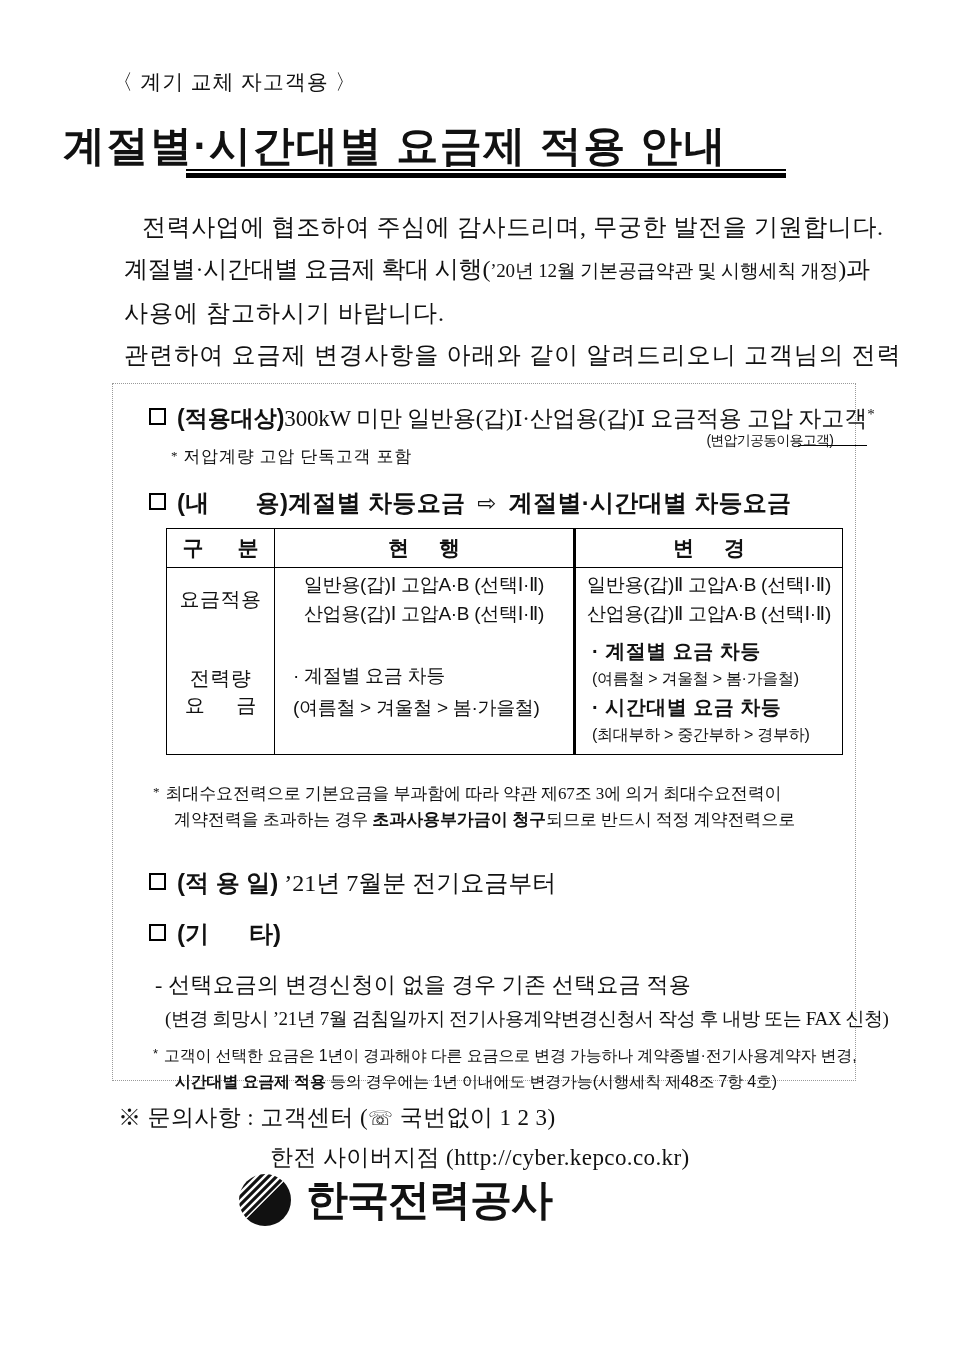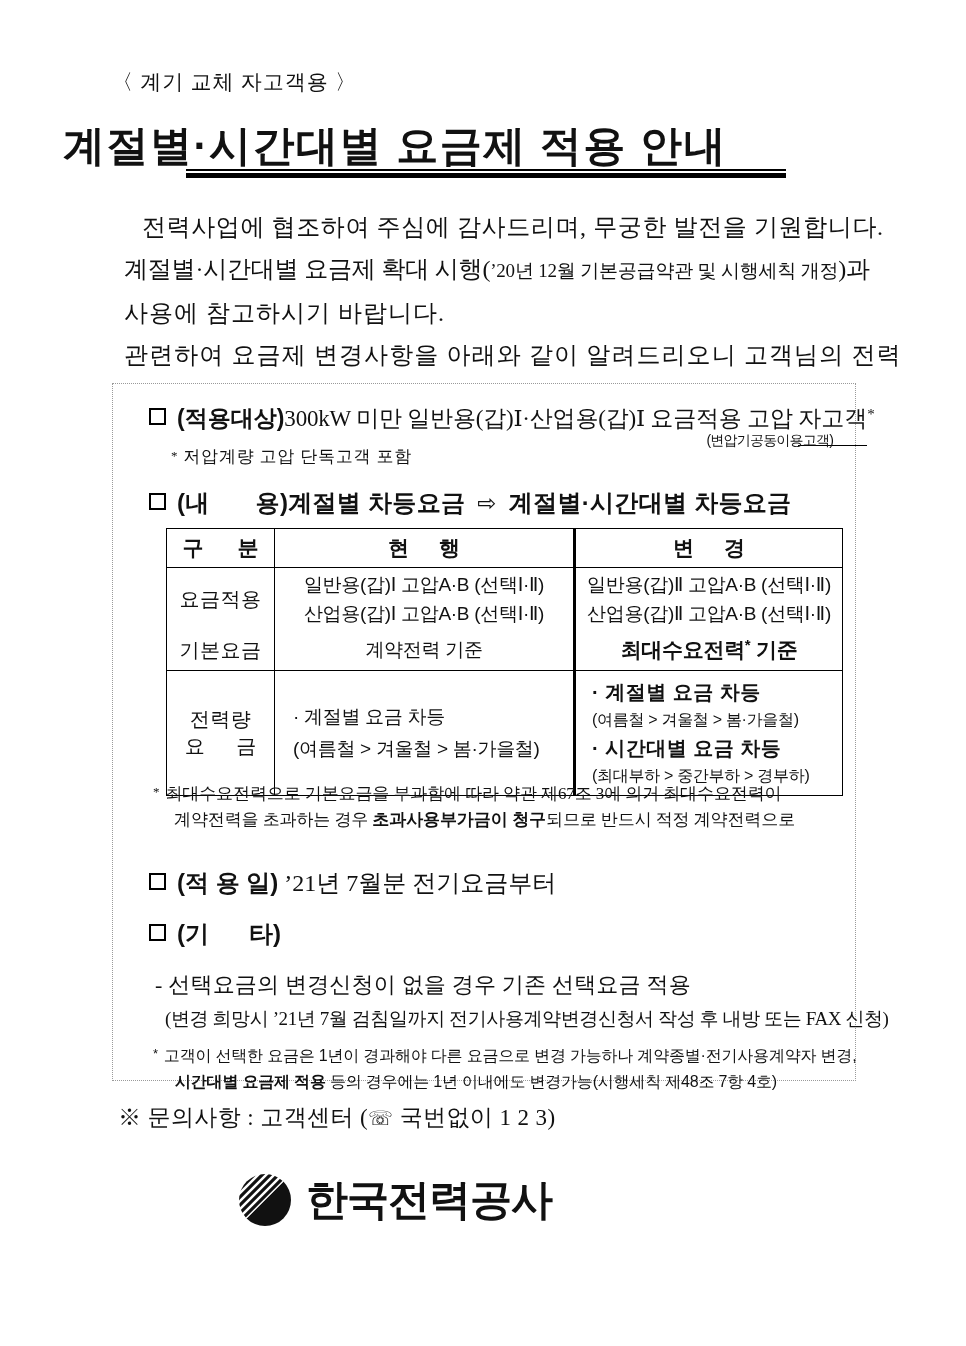--- a/index.html
+++ b/index.html
@@ -398,25 +398,20 @@
           <td class="cell-cur two-lines sep-left">
             <span>일반용(갑)Ⅰ 고압A·B (선택Ⅰ·Ⅱ)</span>
             <span>산업용(갑)Ⅰ 고압A·B (선택Ⅰ·Ⅱ)</span>
           </td>
           <td class="cell-new two-lines new-col">
             <span>일반용(갑)Ⅱ 고압A·B (선택Ⅰ·Ⅱ)</span>
             <span>산업용(갑)Ⅱ 고압A·B (선택Ⅰ·Ⅱ)</span>
           </td>
         </tr>
 
-        <tr class="row-base">
-          <td class="cell-lbl">기본요금</td>
-          <td class="cell-cur sep-left">계약전력 기준</td>
-          <td class="cell-new new-col"><span>최대수요전력</span><span class="sup-star">*</span><span> 기준</span></td>
-        </tr>
 
         <tr class="row-energy">
           <td class="cell-lbl lbl-two">
             <span>전력량</span>
             <span class="lbl-sp">요 금</span>
           </td>
           <td class="cell-cur energy-cur sep-left">
             <span>· 계절별 요금 차등</span>
             <span>(여름철 &gt; 겨울철 &gt; 봄·가을철)</span>
           </td>
@@ -448,20 +443,21 @@
 
     <div class="etc-note">
       <span class="ln"><span class="st">*</span><span>고객이 선택한 요금은 1년이 경과해야 다른 요금으로 변경 가능하나 계약종별·전기사용계약자 변경,</span></span>
       <span class="ln in"><b>시간대별 요금제 적용</b><span> 등의 경우에는 1년 이내에도 변경가능(시행세칙 제48조 7항 4호)</span></span>
     </div>
 
   </div>
 
   <div class="contact">
     <span class="ln"><span>※ 문의사항 : 고객센터 (</span><span class="phone-glyph">☏</span><span> 국번없이  1 2 3)</span></span>
+    <span class="ln ln2">한전 사이버지점 (http://cyber.kepco.co.kr)</span>
   </div>
 
   <div class="logo">
     <span class="logo-mark">
       <svg width="54" height="54" viewBox="0 0 54 54" aria-hidden="true">
         <defs>
           <clipPath id="clipTop">
             <path d="M27,27 L54,0 A38,38 0 0 0 0,0 Z M0,0 L0,54 L27,27 Z"></path>
           </clipPath>
           <clipPath id="circClip">

